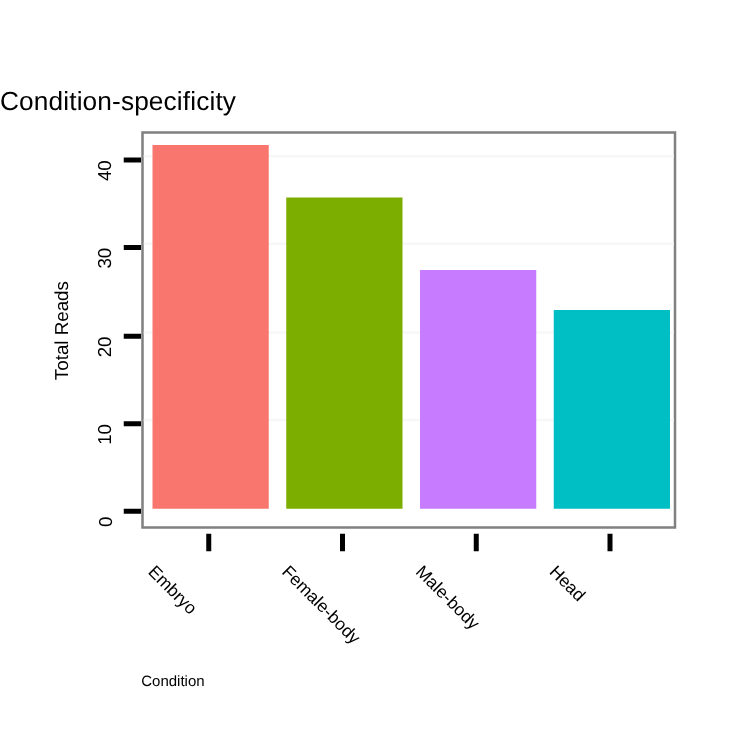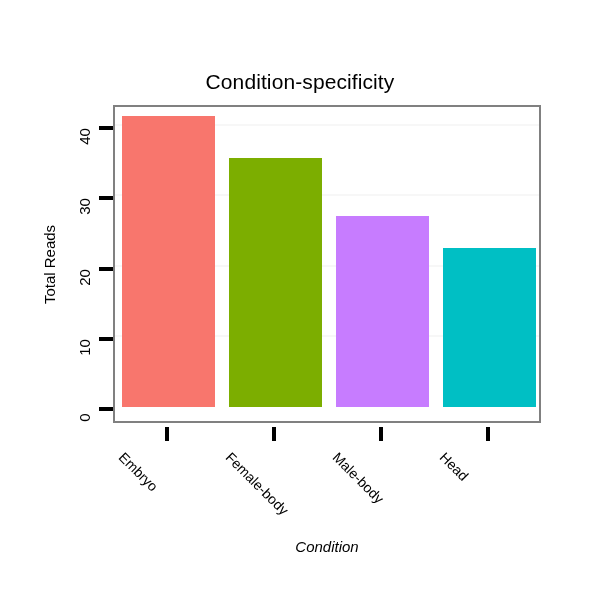--- a/index.html
+++ b/index.html
@@ -20,21 +20,20 @@
     width: 600px;
     height: 600px;
   }
 
   
   .chart-title {
     position: absolute;
     left: 0;
     top: 70px;
     width: 600px;
-    text-align: center;
     font-size: 21px;
     letter-spacing: 0.1px;
     color: #000;
   }
 
   
   .plot-panel {
     position: absolute;
     left: 113px;
     top: 105px;
@@ -138,24 +137,22 @@
     color: #000;
     white-space: nowrap;
     transform-origin: 0 0;
     transform: rotate(45deg);
   }
   .x-axis-title {
     position: absolute;
     left: 113px;
     top: 538px;
     width: 428px;
-    text-align: center;
-    font-size: 15px;
-    color: #000;
-    font-style: italic;
+    font-size: 12px;
+    color: #000;
   }
 </style>
 </head>
 <body>
 
 <div id="chart-root">
 
   <div class="chart-title">Condition-specificity</div>
 
   <div class="y-axis-title">

